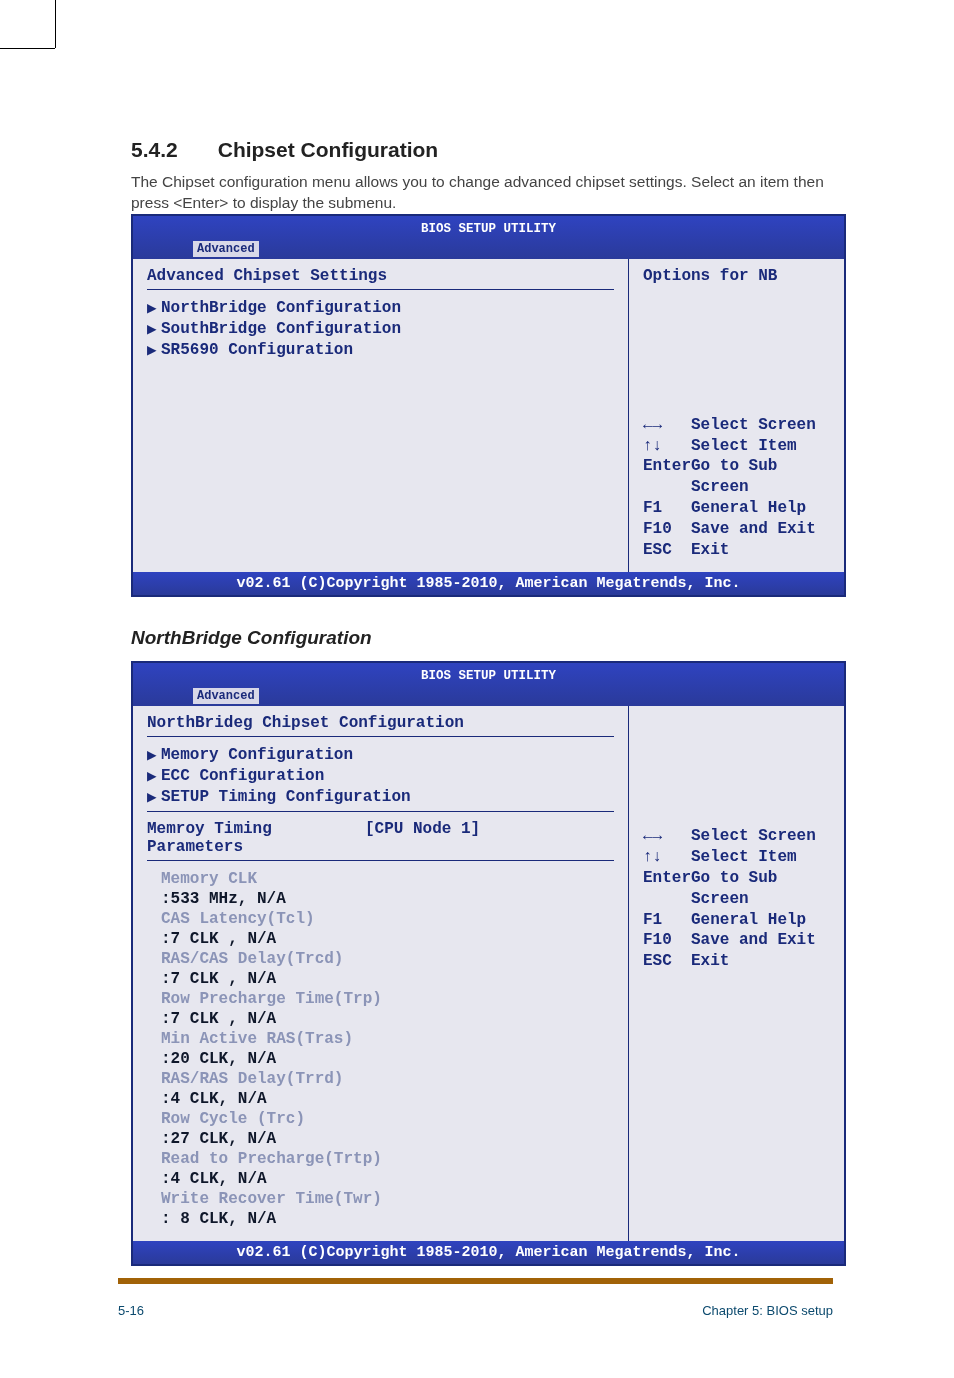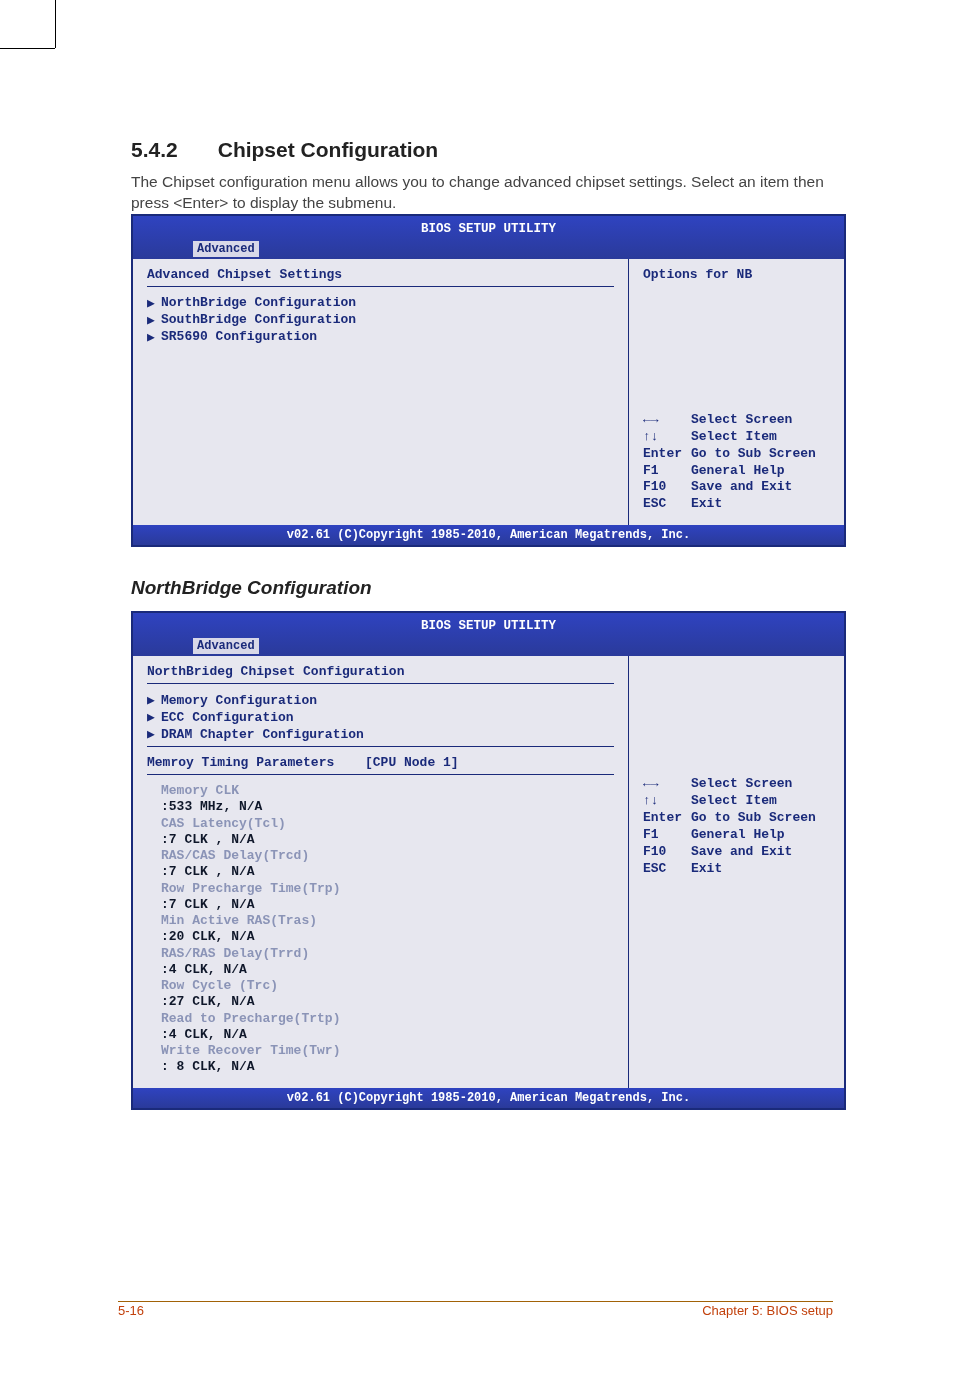--- a/index.html
+++ b/index.html
@@ -74,21 +74,21 @@
     color: #1a2a7a;
     font-family: "Courier New", monospace;
     font-weight: bold;
     font-size: 12px;
     padding: 1px 4px;
   }
   .bios-body {
     display: flex;
     background: #e7e7ef;
     font-family: "Courier New", monospace;
-    font-size: 13px;
+    font-size: 16px;
     font-weight: bold;
     color: #1a2a7a;
   }
   .bios-left {
     flex: 1;
     border-right: 1px solid #1a2a7a;
     padding: 8px 14px 12px 14px;
   }
   .bios-right {
     width: 215px;
@@ -117,21 +117,21 @@
   .help-block.short { margin-top: 40px; }
   .help-row { display: flex; }
   .help-key { width: 48px; }
   .dim { color: #0f172a; font-weight: bold; }
   .bios-footer {
     background: #2a3aaa;
     background: linear-gradient(#2f43c0, #2a3a9a);
     color: #fff;
     font-family: "Courier New", monospace;
     font-weight: bold;
-    font-size: 12px;
+    font-size: 15px;
     text-align: center;
     padding: 3px 0;
   }
   .subheading {
     font-size: 19px;
     font-style: italic;
     font-weight: bold;
     color: #222;
     margin: 30px 0 12px 0;
   }
@@ -143,24 +143,24 @@
   }
   .param-label { width: 200px; white-space: pre; }
   .param-val { white-space: pre; }
   .cpu-row { display: flex; }
   .cpu-label { width: 218px; }
   .page-footer {
     position: absolute;
     left: 118px;
     bottom: 60px;
     width: 715px;
-    border-top: 1px solid #a16207;
-    padding-top: 1px;
+    border-top: 6px solid #a16207;
+    padding-top: 19px;
     font-size: 13px;
-    color: #c2410c;
+    color: #0c4a6e;
     display: flex;
     justify-content: space-between;
   }
 </style>
 </head>
 <body>
 
 <div class="crop-marks"></div>
 
 <div class="page">
@@ -244,21 +244,21 @@
         <div class="menu-row">
             <span class="arrow">▶</span>
             <span>Memory Configuration</span>
           </div>
         <div class="menu-row">
             <span class="arrow">▶</span>
             <span>ECC Configuration</span>
           </div>
         <div class="menu-row">
             <span class="arrow">▶</span>
-            <span>DRAM Chapter Configuration</span>
+            <span>SETUP Timing Configuration</span>
           </div>
         <div class="bios-sep"></div>
         <div class="cpu-row">
           <span class="cpu-label">Memroy Timing Parameters</span>
           <span>[CPU Node 1]</span>
         </div>
         <div class="bios-sep"></div>
         <div style="padding-left:14px;">
           <div class="param-row">
               <span class="param-label">Memory CLK</span>

